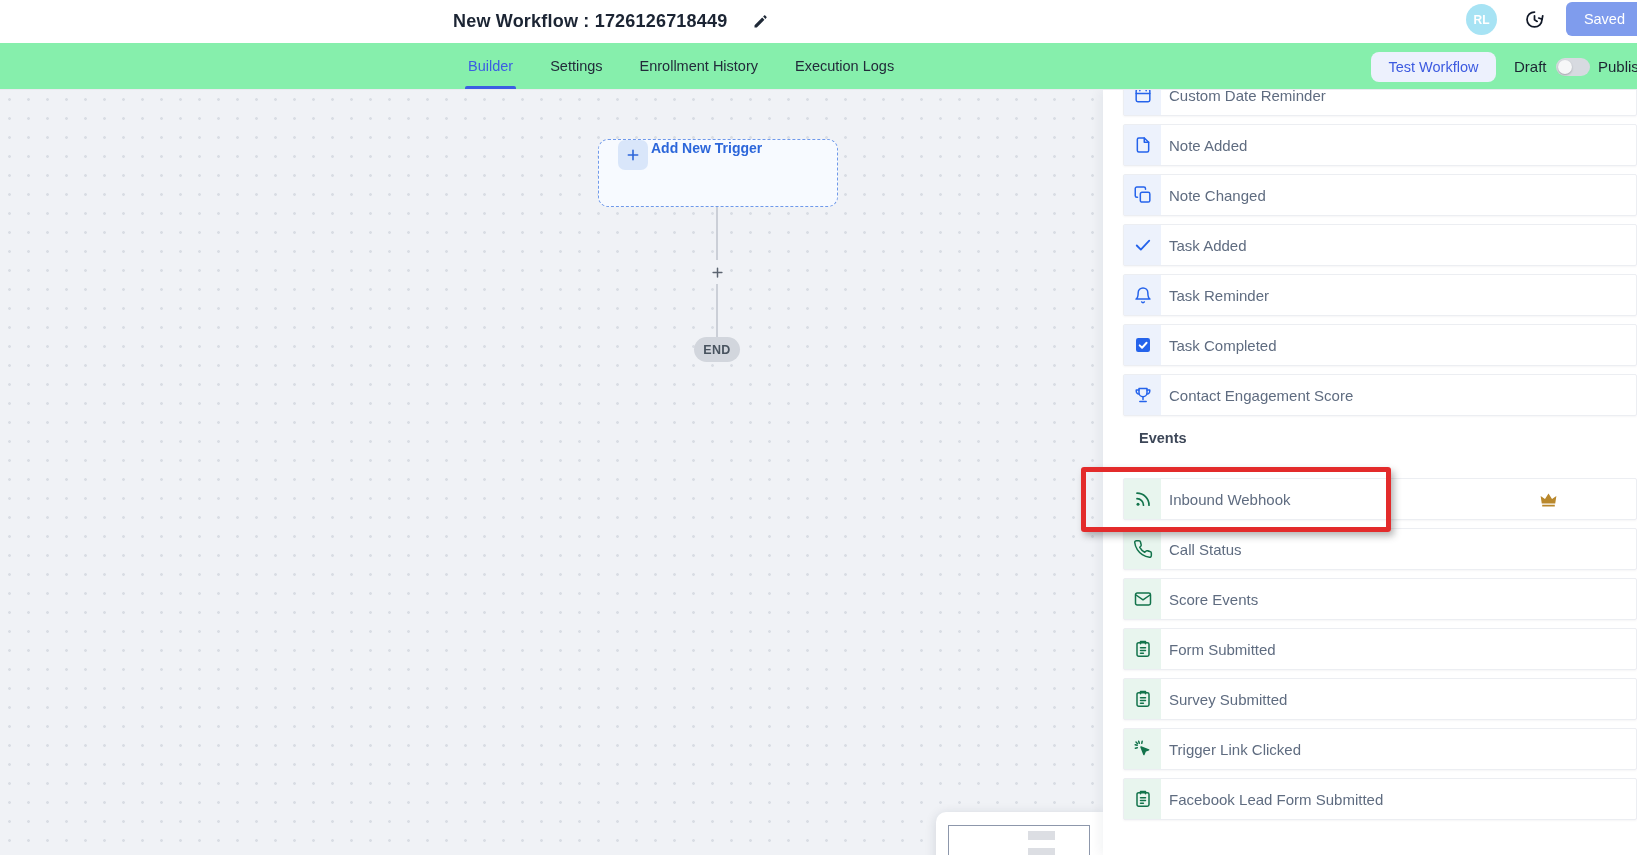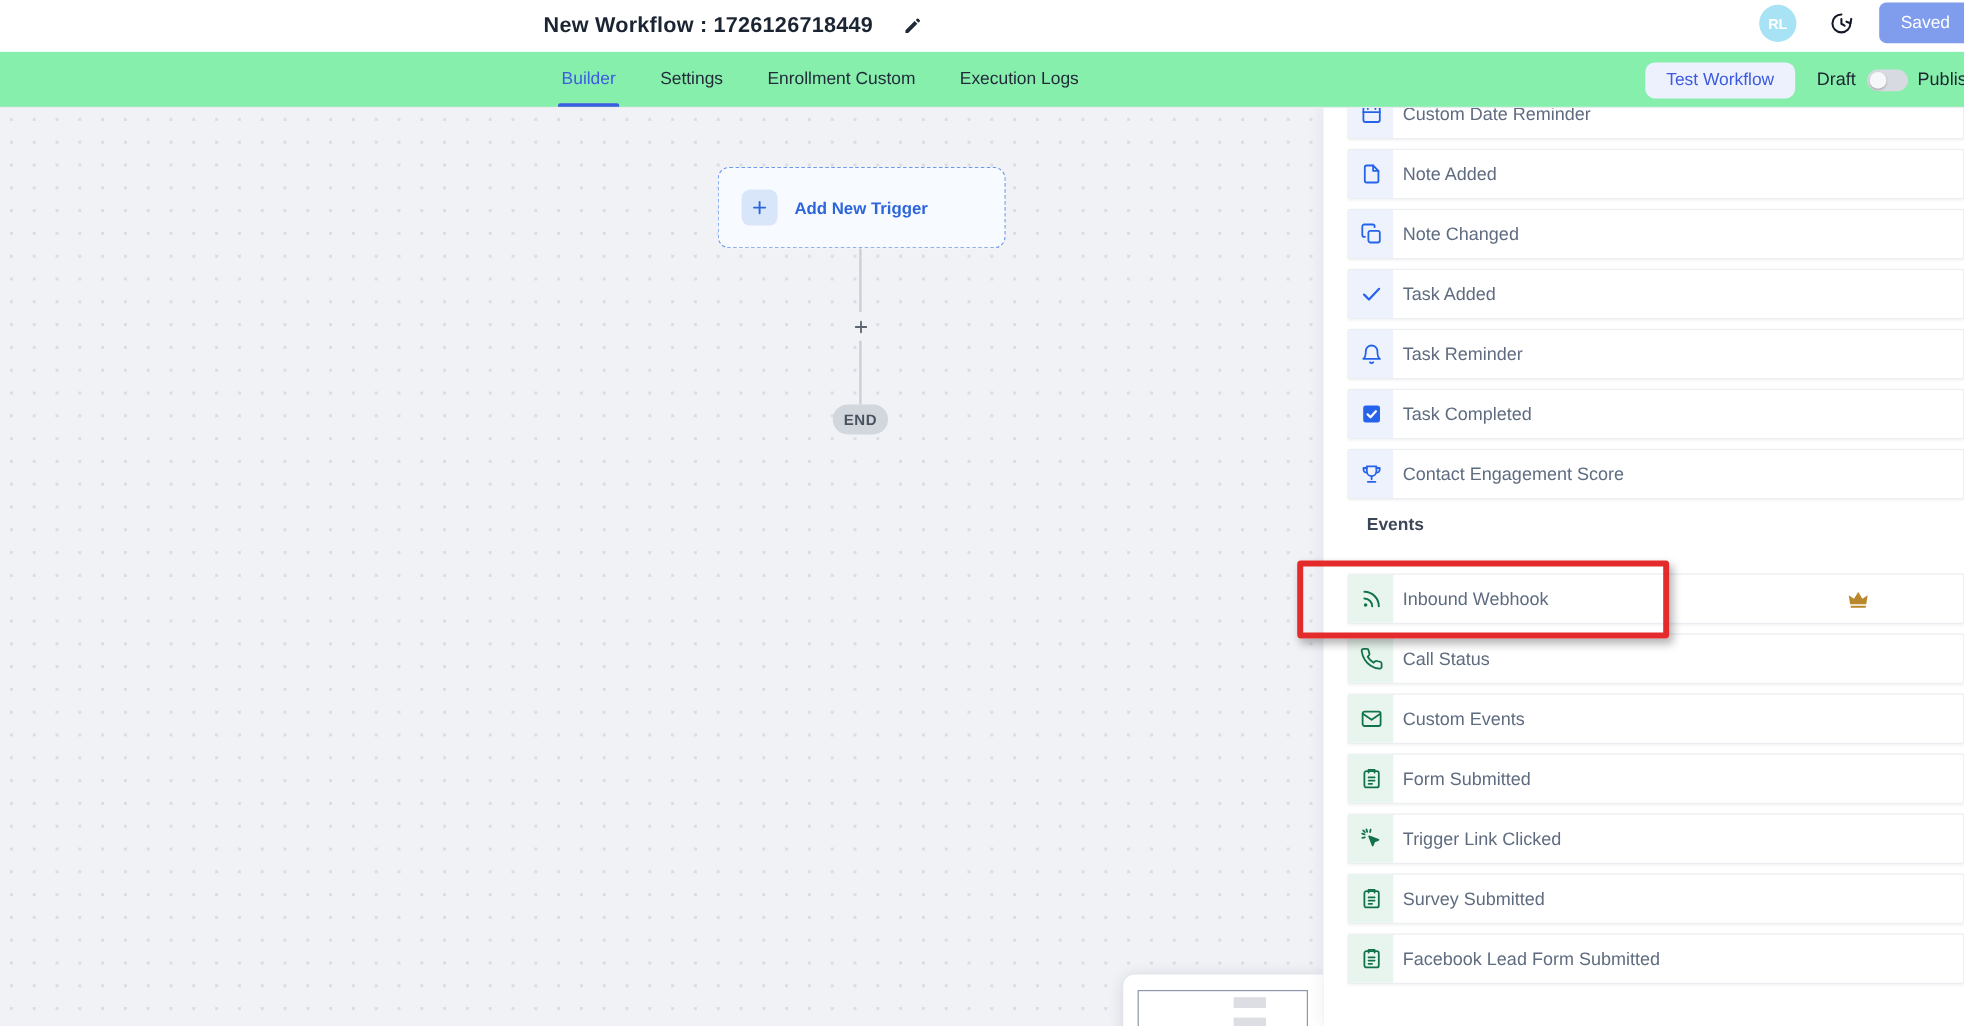--- a/index.html
+++ b/index.html
@@ -42,21 +42,21 @@
   .knob{position:absolute;left:2px;top:2px;width:14px;height:14px;border-radius:50%;background:#f6f7f8;
     box-shadow:0 1px 2px rgba(0,0,0,.25);}
   .publish{position:absolute;left:1598px;top:0;height:46px;display:flex;align-items:center;font-size:15px;color:#1c2532;white-space:nowrap;}
 
   
   .canvas{position:absolute;left:0;top:90px;width:1103px;height:765px;overflow:hidden;
     background-color:#f0f2f6;
     background-image:radial-gradient(circle,#d9dde4 1.3px,transparent 1.5px);
     background-size:19px 19px;}
   .trigger-box{position:absolute;left:598px;top:49px;width:240px;height:68px;border:1.6px dashed #6f99ea;
-    border-radius:10px;background:#f7faff;display:flex;align-items:center;padding-left:19px;gap:14px;cursor:pointer;}
+    border-radius:10px;background:#f7faff;display:flex;align-items:flex-start;padding-left:19px;gap:3px;cursor:pointer;}
   .plus-tile{width:30px;height:30px;border-radius:7px;background:#d9e6fa;color:#2c66da;
     display:flex;align-items:center;justify-content:center;}
   .plus-tile svg{width:16px;height:16px;}
   .trigger-label{font-size:14px;font-weight:700;color:#2c66da;}
   .connector{position:absolute;left:716px;top:117px;width:2px;height:130px;background:#cbcfd7;}
   .plus-marker{position:absolute;left:705px;top:170px;width:24px;height:24px;background:#f0f2f6;color:#5b6470;
     display:flex;align-items:center;justify-content:center;cursor:pointer;}
   .plus-marker svg{width:15px;height:15px;}
   .end-pill{position:absolute;left:694px;top:247px;width:46px;height:25px;border-radius:13px;background:#d2d6dd;
     color:#48535f;font-size:12.5px;font-weight:600;display:flex;align-items:center;justify-content:center;letter-spacing:.4px;}
@@ -107,21 +107,21 @@
         <path d="M12 8.2v4.1l2.8 1.7"></path>
       </svg>
     </span>
   <button class="saved-btn">Saved</button>
 </div>
 
 <div class="tabbar">
   <div class="tabs">
     <div class="tab active">Builder</div>
     <div class="tab">Settings</div>
-    <div class="tab">Enrollment Custom</div>
+    <div class="tab">Enrollment History</div>
     <div class="tab">Execution Logs</div>
   </div>
   <button class="test-btn">Test Workflow</button>
   <span class="draft">Draft</span>
   <div class="toggle">
     <div class="knob"></div>
   </div>
   <span class="publish">Publish</span>
 </div>
 
@@ -241,54 +241,54 @@
         </span>
         <span class="row-label">Call Status</span>
       </div>
       <div class="side-row green">
         <span class="row-icon">
           <svg viewBox="0 0 24 24" fill="none" stroke="currentColor" stroke-width="1.8" stroke-linecap="round" stroke-linejoin="round">
             <rect x="3" y="4.8" width="18" height="14.4" rx="2"></rect>
             <path d="M3.6 7.2l8.4 5.8 8.4-5.8"></path>
           </svg>
         </span>
-        <span class="row-label">Custom Events</span>
+        <span class="row-label">Score Events</span>
       </div>
       <div class="side-row green">
         <span class="row-icon">
           <svg viewBox="0 0 24 24" fill="none" stroke="currentColor" stroke-width="1.8" stroke-linecap="round" stroke-linejoin="round">
             <rect x="4.8" y="4.4" width="14.4" height="16.2" rx="2"></rect>
             <path d="M9 5.8V3h6v2.8"></path>
             <path d="M9 10.6h6M9 13.8h6M9 17h3.5"></path>
           </svg>
         </span>
         <span class="row-label">Form Submitted</span>
       </div>
       <div class="side-row green">
         <span class="row-icon">
           <svg viewBox="0 0 24 24" fill="none" stroke="currentColor" stroke-width="1.8" stroke-linecap="round" stroke-linejoin="round">
-            <path d="M9.6 9.6l9.2 3.4-4.1 1.6-1.6 4.1z" fill="currentColor"></path>
-            <path d="M6.8 2.6l.8 2.4M2.6 6.8l2.4.8M3.6 3.6l1.7 1.7M11 2.8l-.5 2.4M2.8 11l2.4-.5"></path>
-          </svg>
-        </span>
-        <span class="row-label">Trigger Link Clicked</span>
-      </div>
-      <div class="side-row green">
-        <span class="row-icon">
-          <svg viewBox="0 0 24 24" fill="none" stroke="currentColor" stroke-width="1.8" stroke-linecap="round" stroke-linejoin="round">
             <rect x="4.8" y="4.4" width="14.4" height="16.2" rx="2"></rect>
             <path d="M9 5.8V3h6v2.8"></path>
             <path d="M9 10.6h6M9 13.8h6M9 17h3.5"></path>
           </svg>
         </span>
         <span class="row-label">Survey Submitted</span>
       </div>
       <div class="side-row green">
         <span class="row-icon">
           <svg viewBox="0 0 24 24" fill="none" stroke="currentColor" stroke-width="1.8" stroke-linecap="round" stroke-linejoin="round">
+            <path d="M9.6 9.6l9.2 3.4-4.1 1.6-1.6 4.1z" fill="currentColor"></path>
+            <path d="M6.8 2.6l.8 2.4M2.6 6.8l2.4.8M3.6 3.6l1.7 1.7M11 2.8l-.5 2.4M2.8 11l2.4-.5"></path>
+          </svg>
+        </span>
+        <span class="row-label">Trigger Link Clicked</span>
+      </div>
+      <div class="side-row green">
+        <span class="row-icon">
+          <svg viewBox="0 0 24 24" fill="none" stroke="currentColor" stroke-width="1.8" stroke-linecap="round" stroke-linejoin="round">
             <rect x="4.8" y="4.4" width="14.4" height="16.2" rx="2"></rect>
             <path d="M9 5.8V3h6v2.8"></path>
             <path d="M9 10.6h6M9 13.8h6M9 17h3.5"></path>
           </svg>
         </span>
         <span class="row-label">Facebook Lead Form Submitted</span>
       </div>
     </div>
 </div>
 

